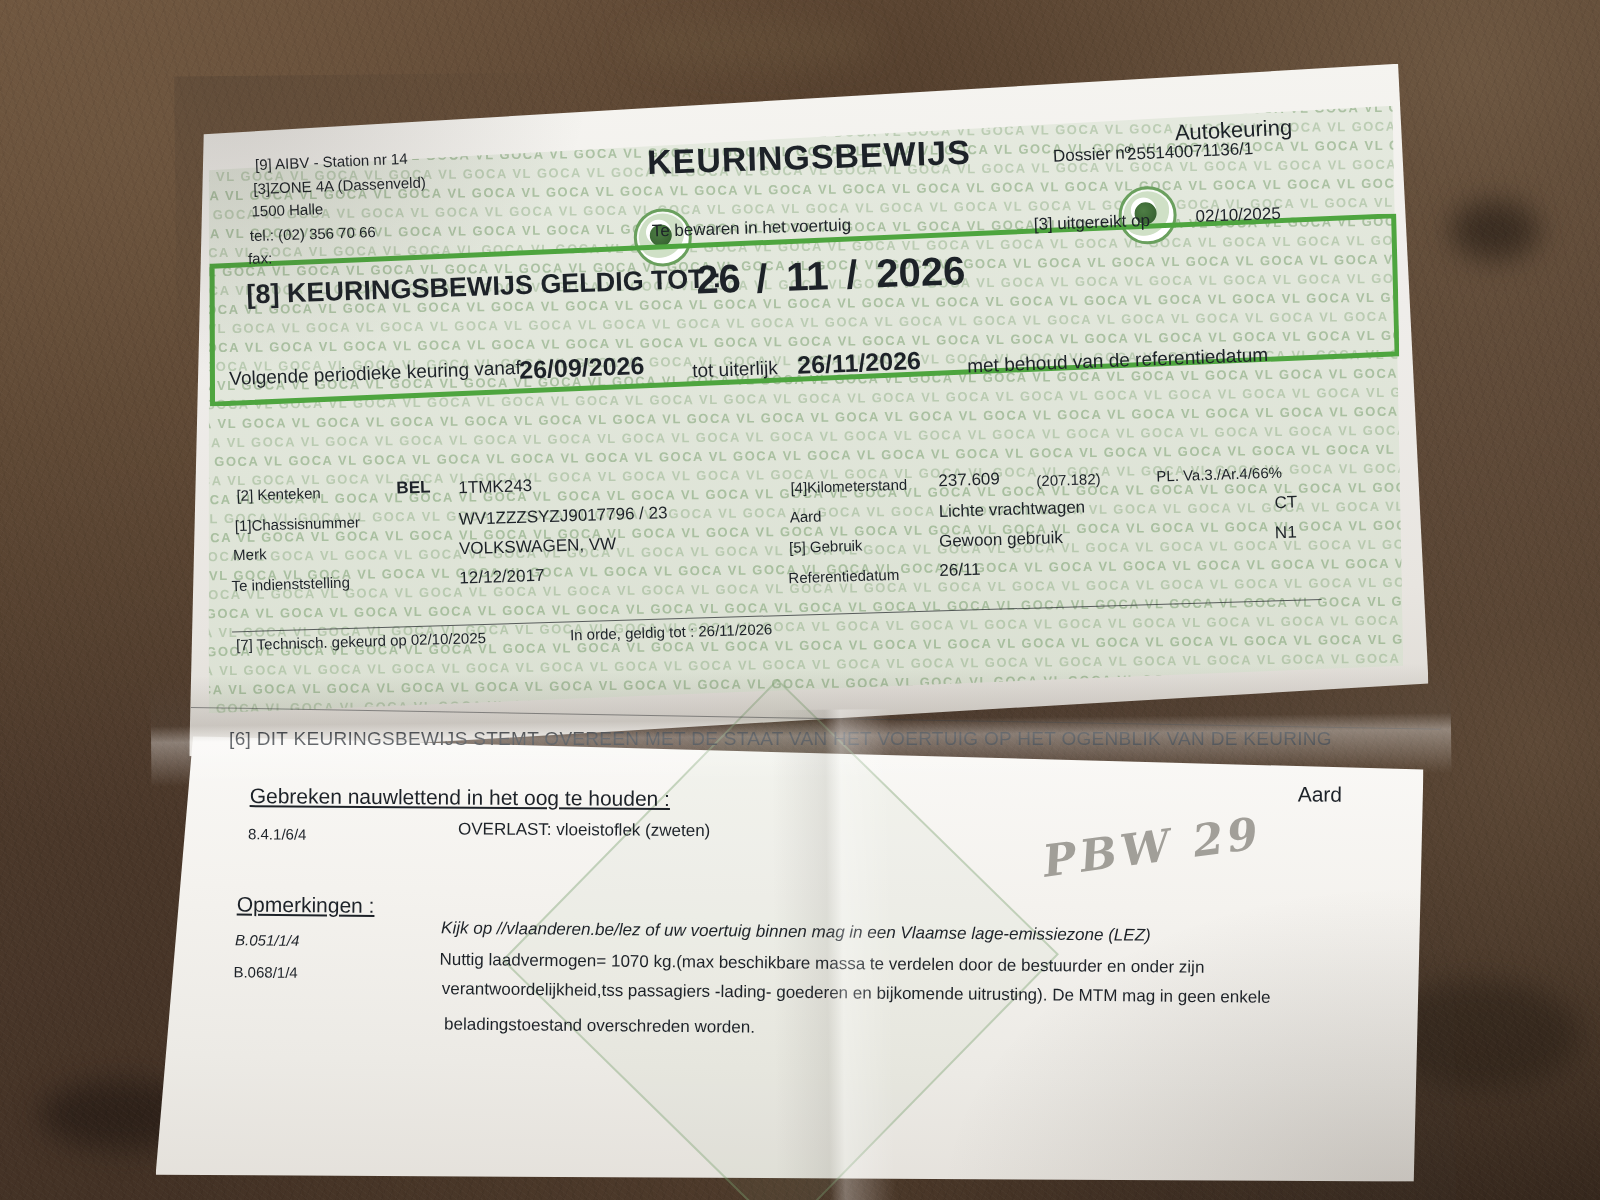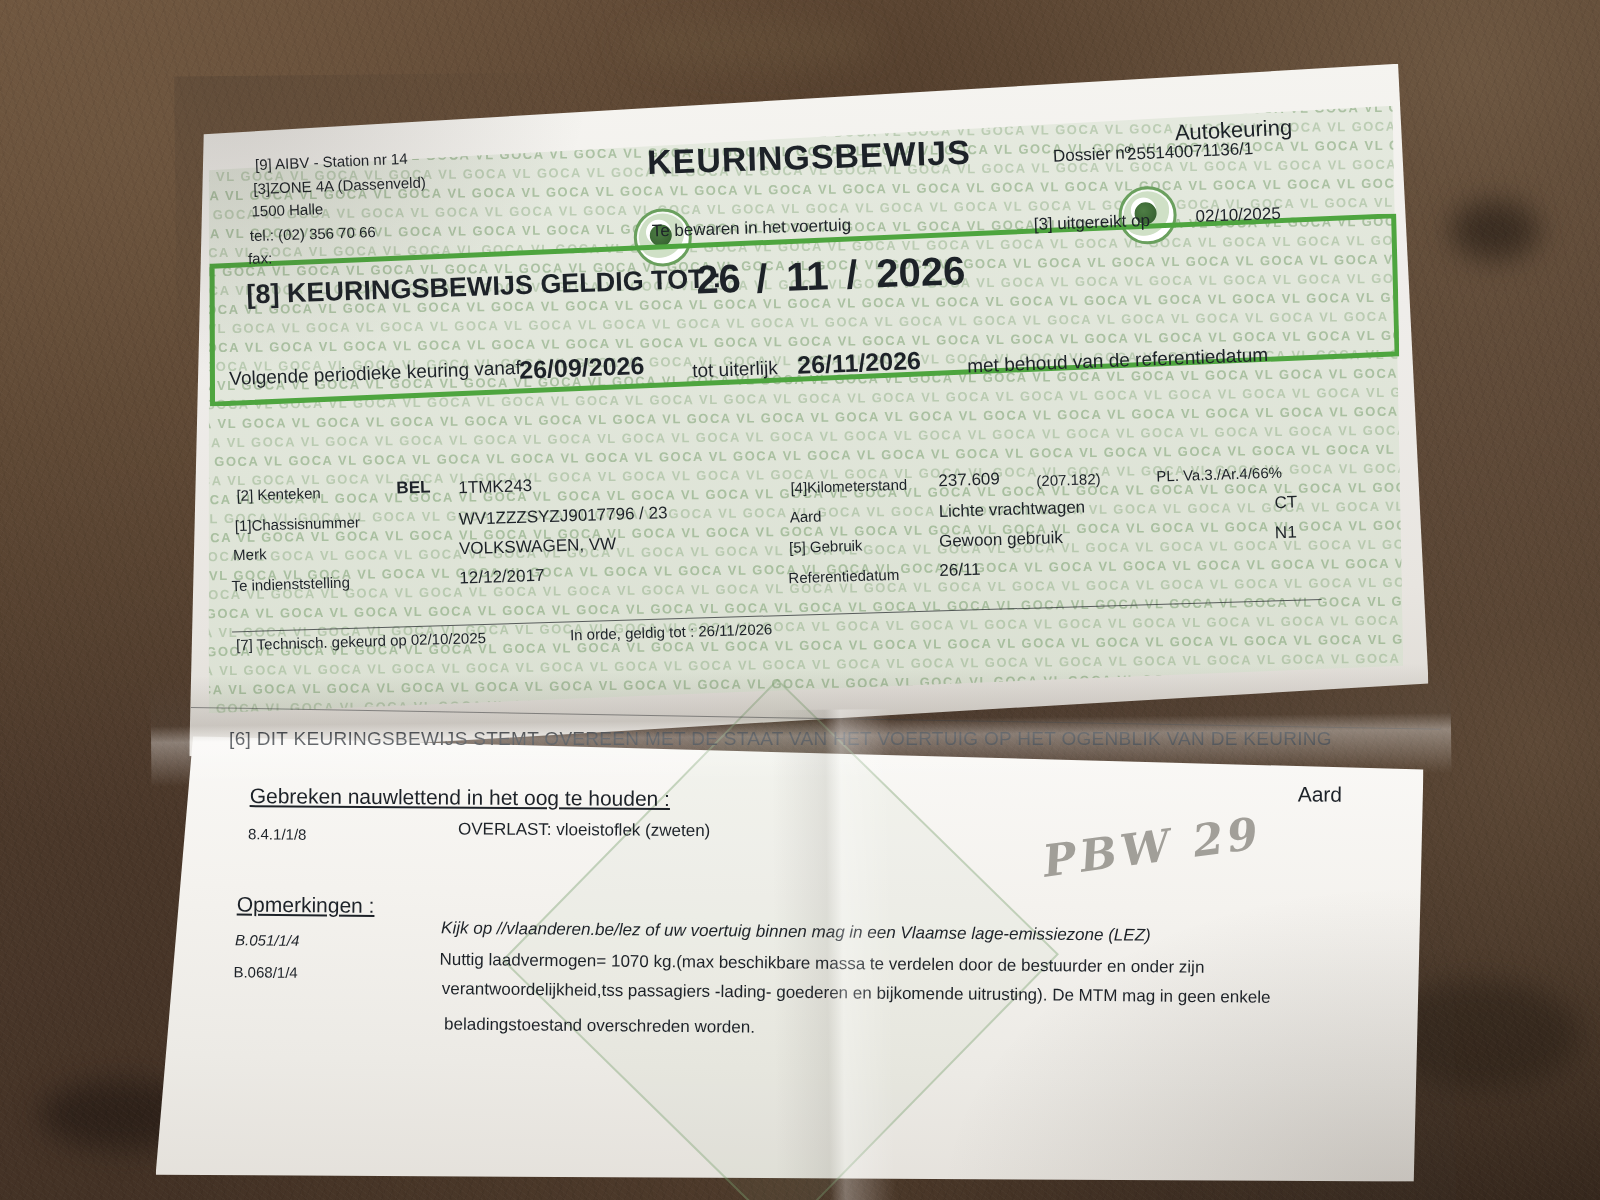--- a/index.html
+++ b/index.html
@@ -332,21 +332,21 @@
     <div class="t sm" style="left:86px;top:558px;transform:rotate(-1.1deg);">[7] Technisch. gekeurd op 02/10/2025</div>
     <div class="t sm" style="left:420px;top:552px;transform:rotate(-1.1deg);">In orde, geldig tot : 26/11/2026</div>
 
     <div class="t" style="left:78px;top:658px;font-size:19px;letter-spacing:.3px;transform:rotate(0.6deg);">[6] DIT KEURINGSBEWIJS STEMT OVEREEN MET DE STAAT VAN HET VOERTUIG OP HET OGENBLIK VAN DE KEURING</div>
 
     <div class="hr" style="left:40px;top:648px;width:1250px;opacity:.5;transform:rotate(1.6deg);"></div>
 
     <div class="t u" style="left:98px;top:712px;font-size:21px;transform:rotate(1.0deg);">Gebreken nauwlettend in het oog te houden :</div>
     <div class="t" style="left:1146px;top:718px;font-size:21px;transform:rotate(1.0deg);">Aard</div>
 
-    <div class="t sm" style="left:96px;top:750px;transform:rotate(1.0deg);">8.4.1/1/8</div>
+    <div class="t sm" style="left:96px;top:750px;transform:rotate(1.0deg);">8.4.1/6/4</div>
     <div class="t md" style="left:306px;top:748px;transform:rotate(1.0deg);">OVERLAST: vloeistoflek (zweten)</div>
 
     <div class="t u" style="left:84px;top:818px;font-size:21px;transform:rotate(1.2deg);">Opmerkingen :</div>
 
     <div class="t sm" style="left:82px;top:856px;transform:rotate(1.2deg);font-style:italic;">B.051/1/4</div>
     <div class="t md" style="left:288px;top:852px;transform:rotate(1.2deg);font-style:italic;">Kijk op //vlaanderen.be/lez of uw voertuig binnen mag in een Vlaamse lage-emissiezone (LEZ)</div>
 
     <div class="t sm" style="left:80px;top:888px;transform:rotate(1.2deg);">B.068/1/4</div>
     <div class="t md" style="left:286px;top:884px;transform:rotate(1.2deg);">Nuttig laadvermogen= 1070 kg.(max beschikbare massa te verdelen door de bestuurder en onder zijn</div>
     <div class="t md" style="left:288px;top:914px;transform:rotate(1.2deg);">verantwoordelijkheid,tss passagiers -lading- goederen en bijkomende uitrusting). De MTM mag in geen enkele</div>

